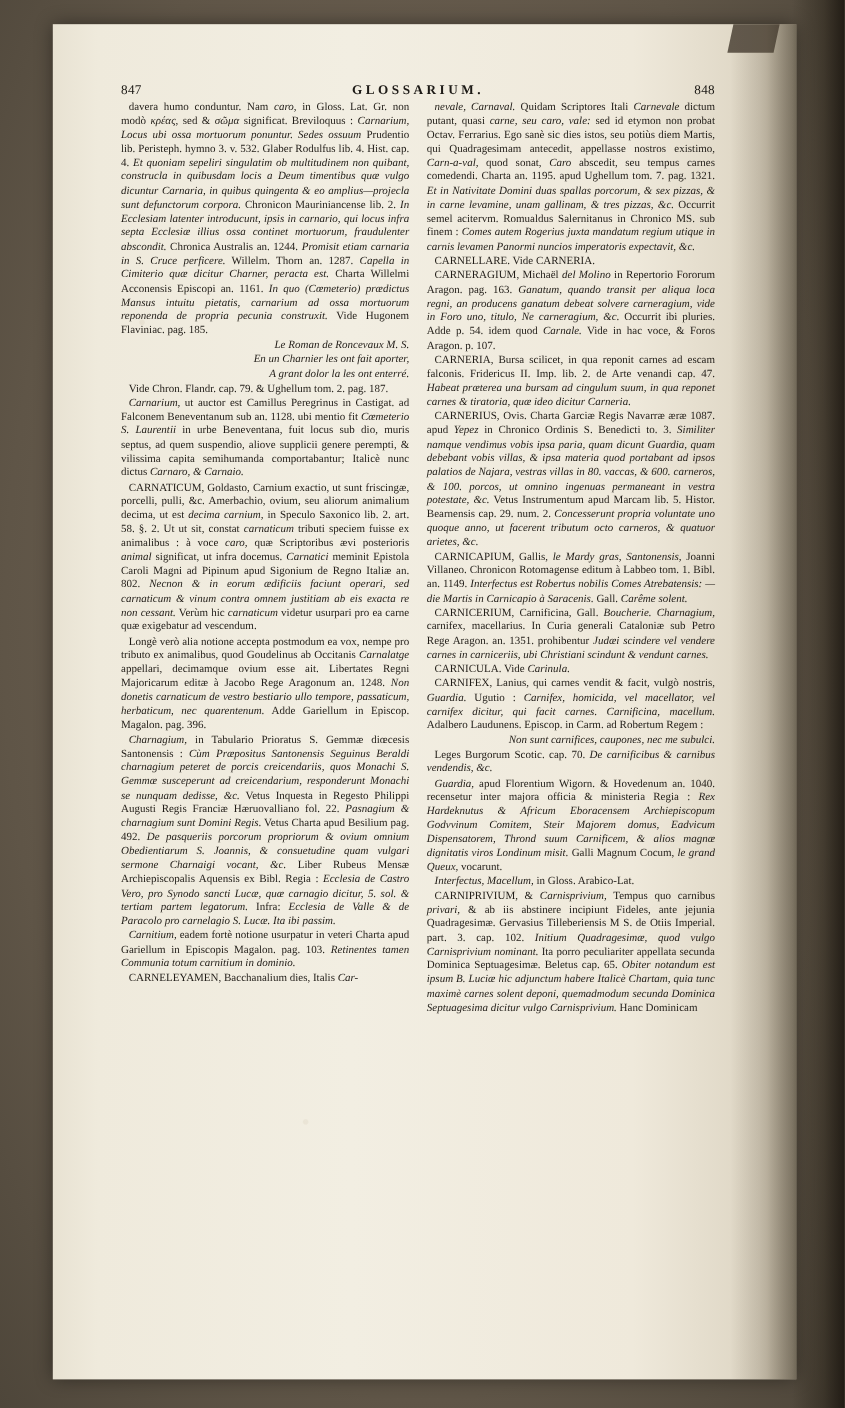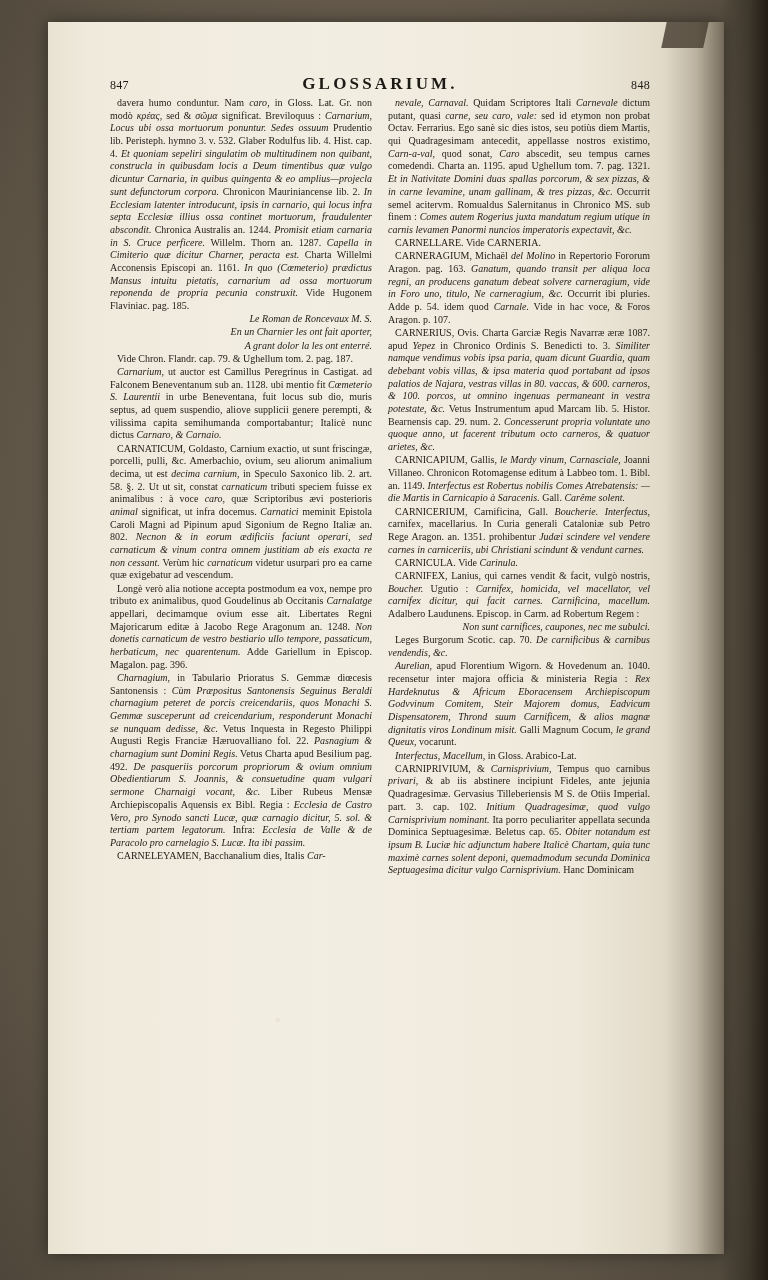--- a/index.html
+++ b/index.html
@@ -75,21 +75,21 @@
     font-size: 12.5px;
     color: #1d1a16;
     letter-spacing: .3px;
     margin-bottom: 3px;
   }
   .headline .folio {
     font-size: 12px;
     font-family: "Liberation Serif", serif;
   }
   .headline .running-title {
-    font-size: 17px;
+    font-size: 12px;
     letter-spacing: 3.2px;
     font-weight: bold;
     margin: 0 auto;
   }
   .columns {
     display: flex;
     gap: 16px;
   }
   .col {
     width: 262px;
@@ -133,34 +133,36 @@
         <div class="col" id="col-left">
             <p>davera humo conduntur. Nam <i>caro</i>, in Gloss. Lat. Gr. non modò <i>κρέας</i>, sed &amp; <i>σῶμα</i> significat.  Breviloquus : <i>Carnarium, Locus ubi ossa mortuorum ponuntur. Sedes ossuum</i> Prudentio lib. Peristeph. hymno 3. v. 532. Glaber Rodulfus lib. 4. Hist. cap. 4. <i>Et quoniam sepeliri singulatim ob multitudinem non quibant, construcla in quibusdam locis a Deum timentibus quæ vulgo dicuntur Carnaria, in quibus quingenta &amp; eo amplius—projecla sunt defunctorum corpora.</i> Chronicon Mauriniancense lib. 2. <i>In Ecclesiam latenter introducunt, ipsis in carnario, qui locus infra septa Ecclesiæ illius ossa continet mortuorum, fraudulenter abscondit.</i> Chronica Australis an. 1244. <i>Promisit etiam carnaria in S. Cruce perficere.</i> Willelm. Thorn an. 1287. <i>Capella in Cimiterio quæ dicitur Charner, peracta est.</i> Charta Willelmi Acconensis Episcopi an. 1161. <i>In quo (Cœmeterio) prædictus Mansus intuitu pietatis, carnarium ad ossa mortuorum reponenda de propria pecunia construxit.</i> Vide Hugonem Flaviniac. pag. 185.</p>
             <p class="center"><i>Le Roman de Roncevaux M. S.</i></p>
             <p class="center">En un Charnier les ont fait aporter,</p>
             <p class="center">A grant dolor la les ont enterré.</p>
             <p>Vide Chron. Flandr. cap. 79. &amp; Ughellum tom. 2. pag. 187.</p>
             <p><i>Carnarium,</i> ut auctor est Camillus Peregrinus in Castigat. ad Falconem Beneventanum sub an. 1128. ubi mentio fit <i>Cœmeterio S. Laurentii</i> in urbe Beneventana, fuit locus sub dio, muris septus, ad quem suspendio, aliove supplicii genere perempti, &amp; vilissima capita semihumanda comportabantur; Italicè nunc dictus <i>Carnaro, &amp; Carnaio.</i></p>
             <p>CARNATICUM, Goldasto, Carnium exactio, ut sunt friscingæ, porcelli, pulli, &amp;c. Amerbachio, ovium, seu aliorum animalium decima, ut est <i>decima carnium,</i> in Speculo Saxonico lib. 2. art. 58. §. 2.  Ut ut sit, constat <i>carnaticum</i> tributi speciem fuisse ex animalibus : à voce <i>caro,</i> quæ Scriptoribus ævi posterioris <i>animal</i> significat, ut infra docemus. <i>Carnatici</i> meminit Epistola Caroli Magni ad Pipinum apud Sigonium de Regno Italiæ an. 802. <i>Necnon &amp; in eorum ædificiis faciunt operari, sed carnaticum &amp; vinum contra omnem justitiam ab eis exacta re non cessant.</i> Verùm hic <i>carnaticum</i> videtur usurpari pro ea carne quæ exigebatur ad vescendum.</p>
             <p>Longè verò alia notione accepta postmodum ea vox, nempe pro tributo ex animalibus, quod Goudelinus ab Occitanis <i>Carnalatge</i> appellari, decimamque ovium esse ait.  Libertates Regni Majoricarum editæ à Jacobo Rege Aragonum an. 1248. <i>Non donetis carnaticum de vestro bestiario ullo tempore, passaticum, herbaticum, nec quarentenum.</i>  Adde Gariellum in Episcop. Magalon. pag. 396.</p>
             <p><i>Charnagium,</i> in Tabulario Prioratus S. Gemmæ diœcesis Santonensis : <i>Cùm Præpositus Santonensis Seguinus Beraldi charnagium peteret de porcis creicendariis, quos Monachi S. Gemmæ susceperunt ad creicendarium, responderunt Monachi se nunquam dedisse, &amp;c.</i>  Vetus Inquesta in Regesto Philippi Augusti Regis Franciæ Hæruovalliano fol. 22. <i>Pasnagium &amp; charnagium sunt Domini Regis.</i>  Vetus Charta apud Besilium pag. 492. <i>De pasqueriis porcorum propriorum &amp; ovium omnium Obedientiarum S. Joannis, &amp; consuetudine quam vulgari sermone Charnaigi vocant, &amp;c.</i>  Liber Rubeus Mensæ Archiepiscopalis Aquensis ex Bibl. Regia : <i>Ecclesia de Castro Vero, pro Synodo sancti Lucæ, quæ carnagio dicitur, 5. sol. &amp; tertiam partem legatorum.</i>  Infra: <i>Ecclesia de Valle &amp; de Paracolo pro carnelagio S. Lucæ. Ita ibi passim.</i></p>
+            <p><i>Carnitium,</i> eadem fortè notione usurpatur in veteri Charta apud Gariellum in Episcopis Magalon. pag. 103. <i>Retinentes tamen Communia totum carnitium in dominio.</i></p>
             <p>CARNELEYAMEN, Bacchanalium dies, Italis <i>Car-</i></p>
           </div>
         <div class="col" id="col-right">
             <p><i>nevale, Carnaval.</i>  Quidam Scriptores Itali <i>Carnevale</i> dictum putant, quasi <i>carne, seu caro, vale:</i> sed id etymon non probat Octav. Ferrarius. Ego sanè sic dies istos, seu potiùs diem Martis, qui Quadragesimam antecedit, appellasse nostros existimo, <i>Carn-a-val,</i> quod sonat, <i>Caro</i> abscedit, seu tempus carnes comedendi. Charta an. 1195. apud Ughellum tom. 7. pag. 1321. <i>Et in Nativitate Domini duas spallas porcorum, &amp; sex pizzas, &amp; in carne levamine, unam gallinam, &amp; tres pizzas, &amp;c.</i>  Occurrit semel acitervm. Romualdus Salernitanus in Chronico MS. sub finem : <i>Comes autem Rogerius juxta mandatum regium utique in carnis levamen Panormi nuncios imperatoris expectavit, &amp;c.</i></p>
             <p>CARNELLARE. Vide CARNERIA.</p>
             <p>CARNERAGIUM, Michaël <i>del Molino</i> in Repertorio Fororum Aragon. pag. 163. <i>Ganatum, quando transit per aliqua loca regni, an producens ganatum debeat solvere carneragium, vide in Foro uno, titulo, Ne carneragium, &amp;c.</i>  Occurrit ibi pluries. Adde p. 54. idem quod <i>Carnale.</i>  Vide in hac voce, &amp; Foros Aragon. p. 107.</p>
+            <p>CARNERIA, Bursa scilicet, in qua reponit carnes ad escam falconis.  Fridericus II. Imp. lib. 2. de Arte venandi cap. 47. <i>Habeat præterea una bursam ad cingulum suum, in qua reponet carnes &amp; tiratoria, quæ ideo dicitur Carneria.</i></p>
             <p>CARNERIUS, Ovis. Charta Garciæ Regis Navarræ æræ 1087. apud <i>Yepez</i> in Chronico Ordinis S. Benedicti to. 3. <i>Similiter namque vendimus vobis ipsa paria, quam dicunt Guardia, quam debebant vobis villas, &amp; ipsa materia quod portabant ad ipsos palatios de Najara, vestras villas in 80. vaccas, &amp; 600. carneros, &amp; 100. porcos, ut omnino ingenuas permaneant in vestra potestate, &amp;c.</i>  Vetus Instrumentum apud Marcam lib. 5. Histor. Bearnensis cap. 29. num. 2. <i>Concesserunt propria voluntate uno quoque anno, ut facerent tributum octo carneros, &amp; quatuor arietes, &amp;c.</i></p>
-            <p>CARNICAPIUM, Gallis, <i>le Mardy vinum, Carnasciale,</i> Joanni Villaneo. Chronicon Rotomagense editum à Labbeo tom. 1. Bibl. an. 1149. <i>Interfectus est Robertus nobilis Comes Atrebatensis: — die Martis in Carnicapio à Saracenis.</i>  Gall. <i>Carême solent.</i></p>
-            <p>CARNICERIUM, Carnificina, Gall. <i>Boucherie. Interfectus,</i> carnifex, macellarius. In Curia generali Cataloniæ sub Petro Rege Aragon. an. 1351. prohibentur <i>Judæi scindere vel vendere carnes in carniceriis, ubi Christiani scindunt &amp; vendunt carnes.</i></p>
+            <p>CARNICAPIUM, Gallis, <i>le Mardy gras, Santonensis,</i> Joanni Villaneo. Chronicon Rotomagense editum à Labbeo tom. 1. Bibl. an. 1149. <i>Interfectus est Robertus nobilis Comes Atrebatensis: — die Martis in Carnicapio à Saracenis.</i>  Gall. <i>Carême solent.</i></p>
+            <p>CARNICERIUM, Carnificina, Gall. <i>Boucherie. Charnagium,</i> carnifex, macellarius. In Curia generali Cataloniæ sub Petro Rege Aragon. an. 1351. prohibentur <i>Judæi scindere vel vendere carnes in carniceriis, ubi Christiani scindunt &amp; vendunt carnes.</i></p>
             <p>CARNICULA. Vide <i>Carinula.</i></p>
-            <p>CARNIFEX, Lanius, qui carnes vendit &amp; facit, vulgò nostris, <i>Boucher.</i>  Ugutio : <i>Carnifex, homicida, vel macellator, vel carnifex dicitur, qui facit carnes. Carnificina, macellum.</i>  Adalbero Laudunens. Episcop. in Carm. ad Robertum Regem :</p>
+            <p>CARNIFEX, Lanius, qui carnes vendit &amp; facit, vulgò nostris, <i>Guardia.</i>  Ugutio : <i>Carnifex, homicida, vel macellator, vel carnifex dicitur, qui facit carnes. Carnificina, macellum.</i>  Adalbero Laudunens. Episcop. in Carm. ad Robertum Regem :</p>
             <p class="center">Non sunt carnifices, caupones, nec me subulci.</p>
             <p>Leges Burgorum Scotic. cap. 70. <i>De carnificibus &amp; carnibus vendendis, &amp;c.</i></p>
-            <p><i>Aurelian,</i> apud Florentium Wigorn. &amp; Hovedenum an. 1040. recensetur inter majora officia &amp; ministeria Regia : <i>Rex Hardeknutus &amp; Africum Eboracensem Archiepiscopum Godvvinum Comitem, Steir Majorem domus, Eadvicum Dispensatorem, Thrond suum Carnificem, &amp; alios magnæ dignitatis viros Londinum misit.</i>  Galli Magnum Cocum, <i>le grand Queux,</i> vocarunt.</p>
+            <p><i>Guardia,</i> apud Florentium Wigorn. &amp; Hovedenum an. 1040. recensetur inter majora officia &amp; ministeria Regia : <i>Rex Hardeknutus &amp; Africum Eboracensem Archiepiscopum Godvvinum Comitem, Steir Majorem domus, Eadvicum Dispensatorem, Thrond suum Carnificem, &amp; alios magnæ dignitatis viros Londinum misit.</i>  Galli Magnum Cocum, <i>le grand Queux,</i> vocarunt.</p>
             <p><i>Interfectus, Macellum,</i> in Gloss. Arabico-Lat.</p>
             <p>CARNIPRIVIUM, &amp; <i>Carnisprivium,</i> Tempus quo carnibus <i>privari,</i> &amp; ab iis abstinere incipiunt Fideles, ante jejunia Quadragesimæ. Gervasius Tilleberiensis M S. de Otiis Imperial. part. 3. cap. 102. <i>Initium Quadragesimæ, quod vulgo Carnisprivium nominant.</i> Ita porro peculiariter appellata secunda Dominica Septuagesimæ. Beletus cap. 65. <i>Obiter notandum est ipsum B. Luciæ hic adjunctum habere Italicè Chartam, quia tunc maximè carnes solent deponi, quemadmodum secunda Dominica Septuagesima dicitur vulgo Carnisprivium.</i>  Hanc Dominicam</p>
           </div>
       </div>
     </div>
 
     <div class="gutter"></div>
   </div>
   <div class="binding"></div>
 </div>

